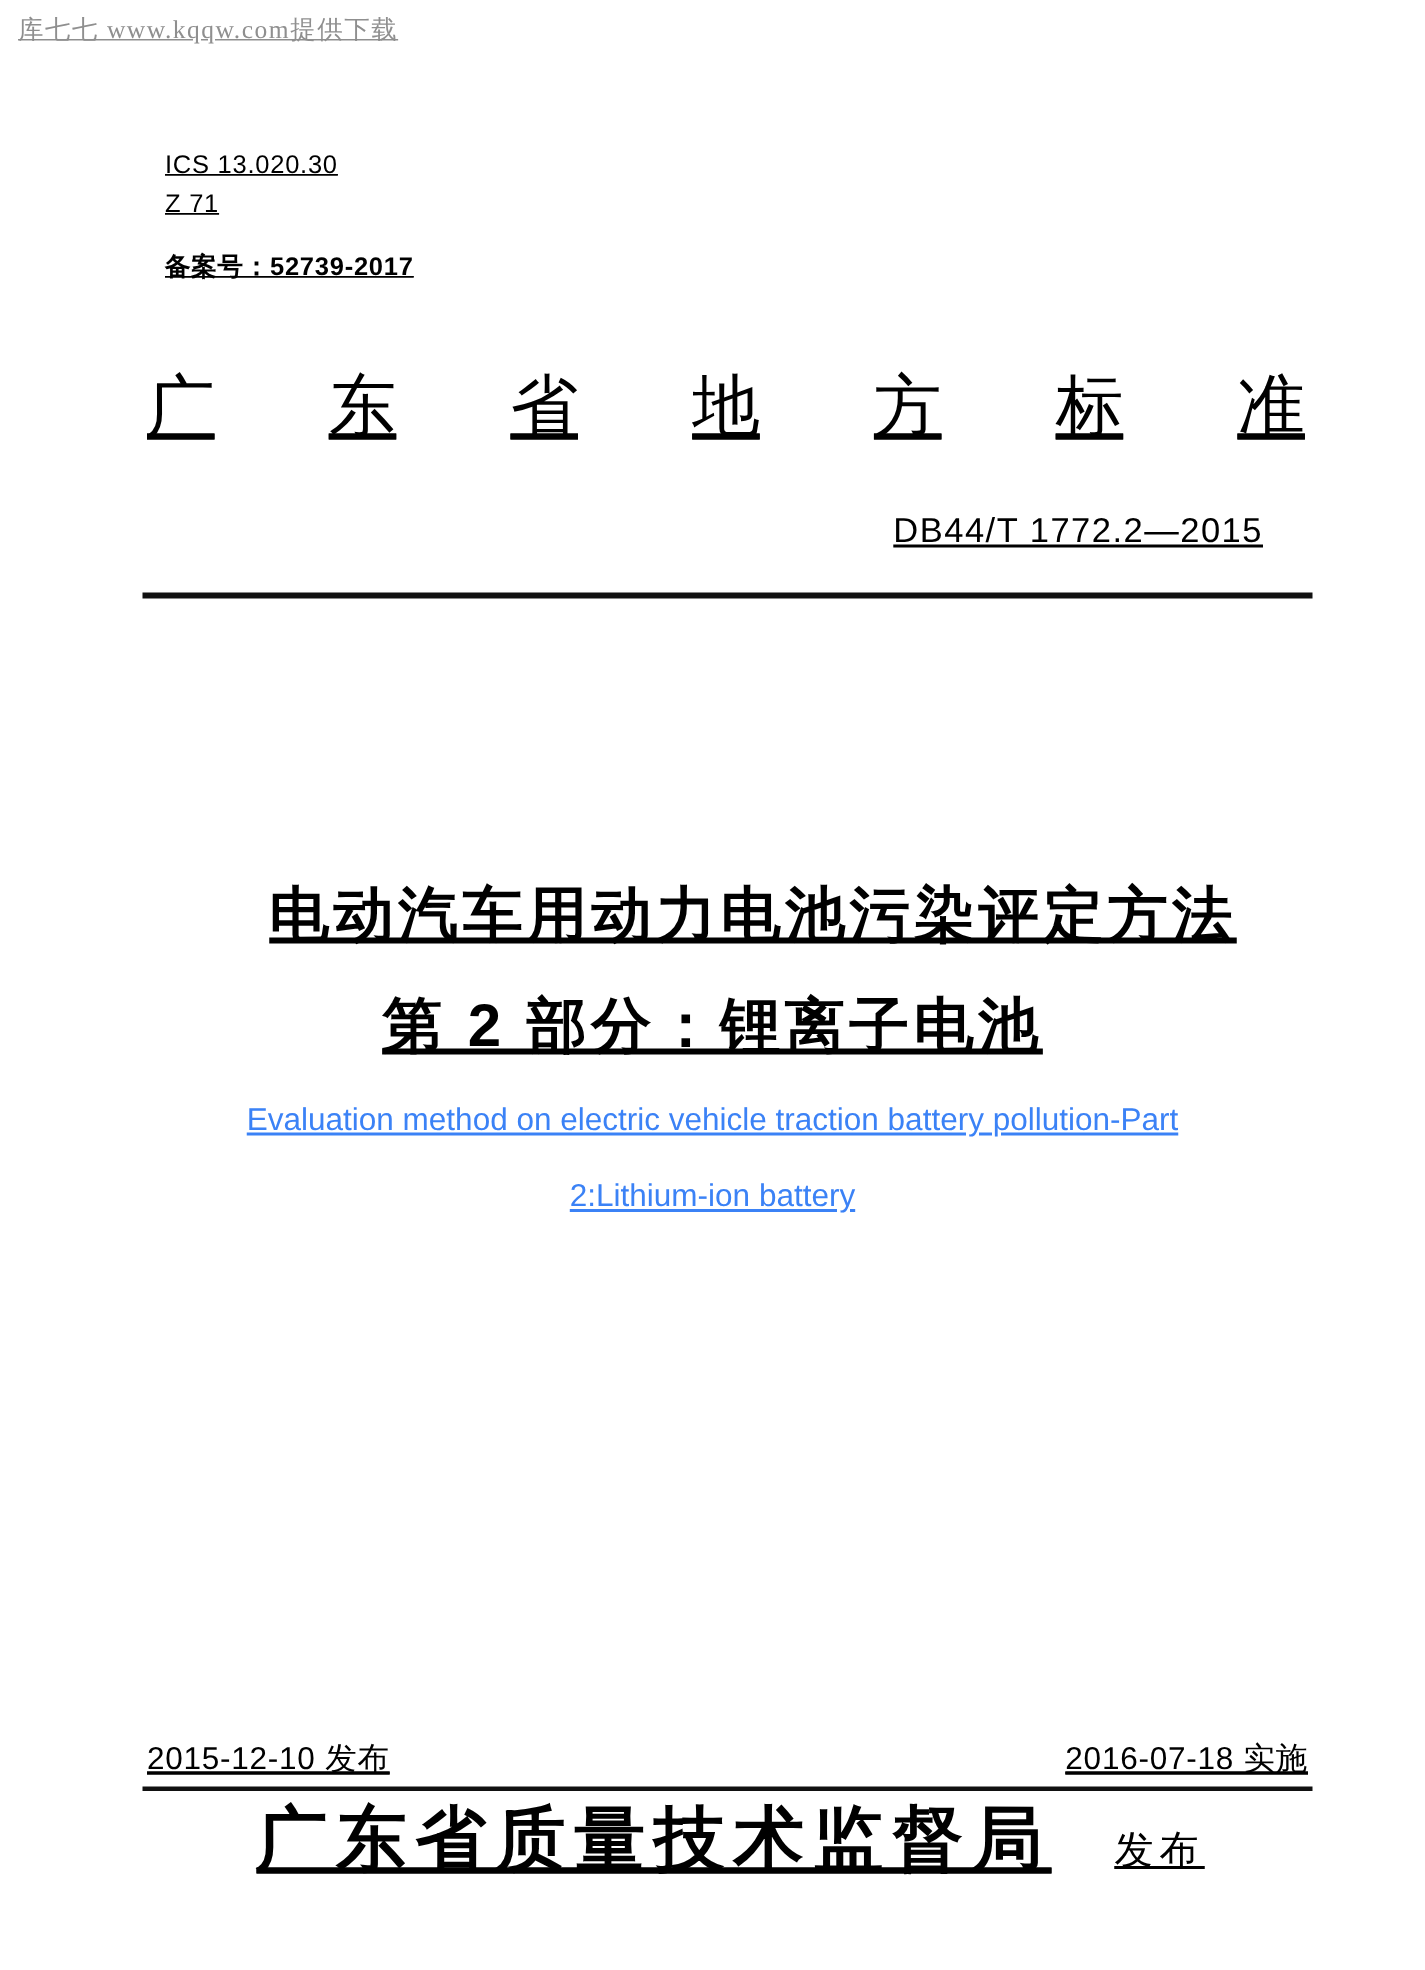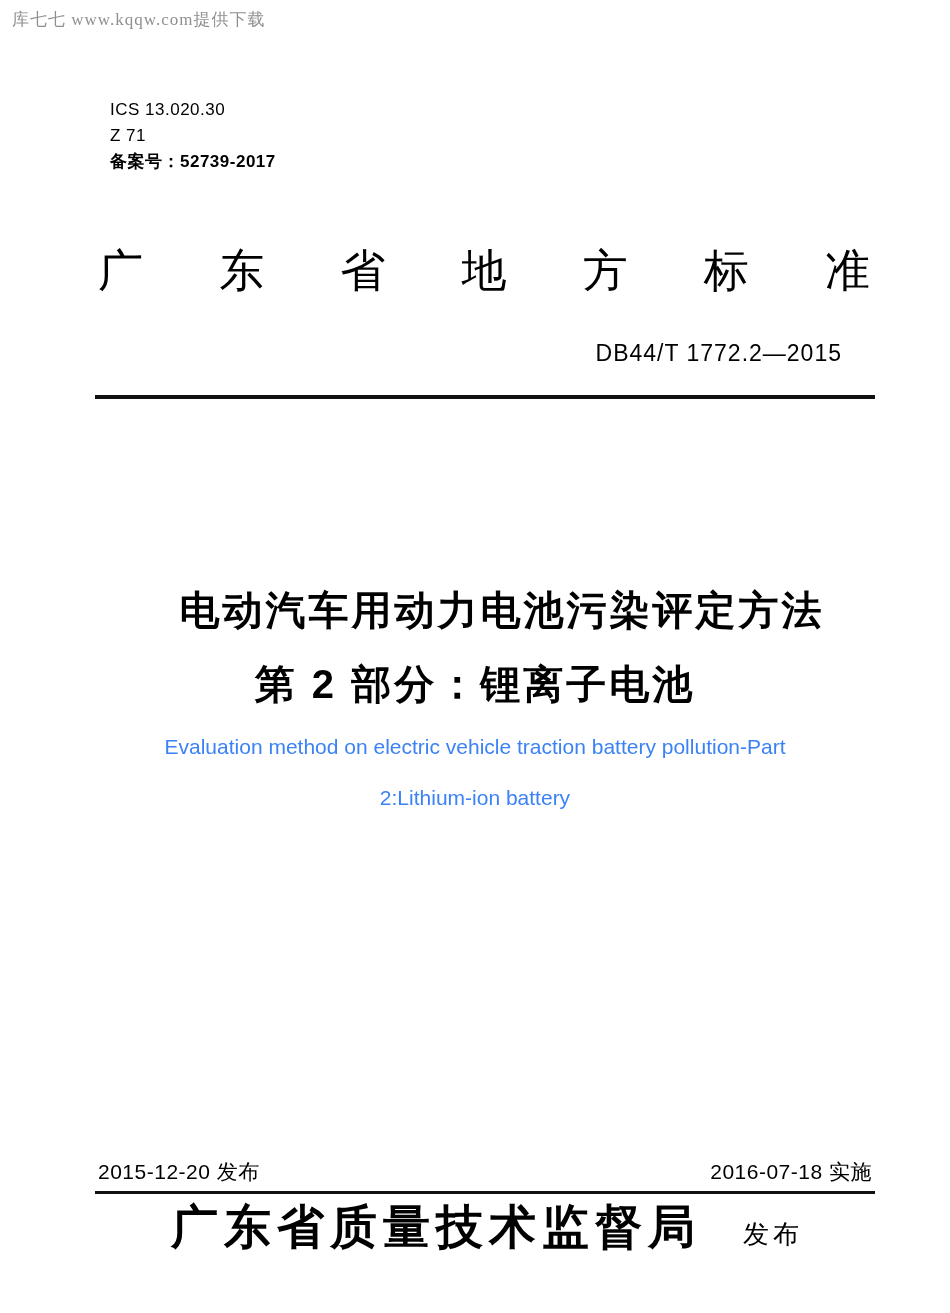--- a/index.html
+++ b/index.html
@@ -1,15 +1,15 @@
 <!DOCTYPE html>
 <html><head>
 <meta charset="utf-8">
 <style>
-  * { margin: 0; padding: 0; box-sizing: border-box; }
+  * { margin: 0; padding: 0; box-sizing: border-box; text-decoration: underline; }
   html, body { background: #ffffff; }
   body { font-family: "Liberation Sans", sans-serif; color: #000; }
 
   .page {
     position: relative;
     width: 950px;
     height: 1313px;
     margin: 0 auto;
     background: #ffffff;
     overflow: hidden;
@@ -26,21 +26,21 @@
   }
 
   .meta-block {
     position: absolute;
     top: 97px;
     left: 110px;
     font-size: 17px;
     letter-spacing: 0.5px;
     line-height: 26px;
   }
-  .meta-block .record { font-weight: bold; }
+  .meta-block .record { font-weight: bold; margin-top: 16px; }
 
   .db44-logo {
     position: absolute;
     top: 138px;
     right: 133px;
     font-family: "Liberation Serif", serif;
     font-weight: bold;
     font-size: 82px;
     line-height: 1;
     letter-spacing: 2px;
@@ -163,21 +163,21 @@
 
   <div class="rule rule-top"></div>
 
   <div class="title-cn title-line1">电动汽车用动力电池污染评定方法</div>
   <div class="title-cn title-line2">第 2 部分：锂离子电池</div>
 
   <div class="title-en en-line1">Evaluation method on electric vehicle traction battery pollution-Part</div>
   <div class="title-en en-line2">2:Lithium-ion battery</div>
 
   <div class="dates-row">
-    <span>2015-12-20 发布</span>
+    <span>2015-12-10 发布</span>
     <span>2016-07-18 实施</span>
   </div>
 
   <div class="rule rule-bottom"></div>
 
   <div class="footer-row">
     <span class="footer-agency">广东省质量技术监督局</span>
     <span class="footer-publish">发布</span>
   </div>
 

